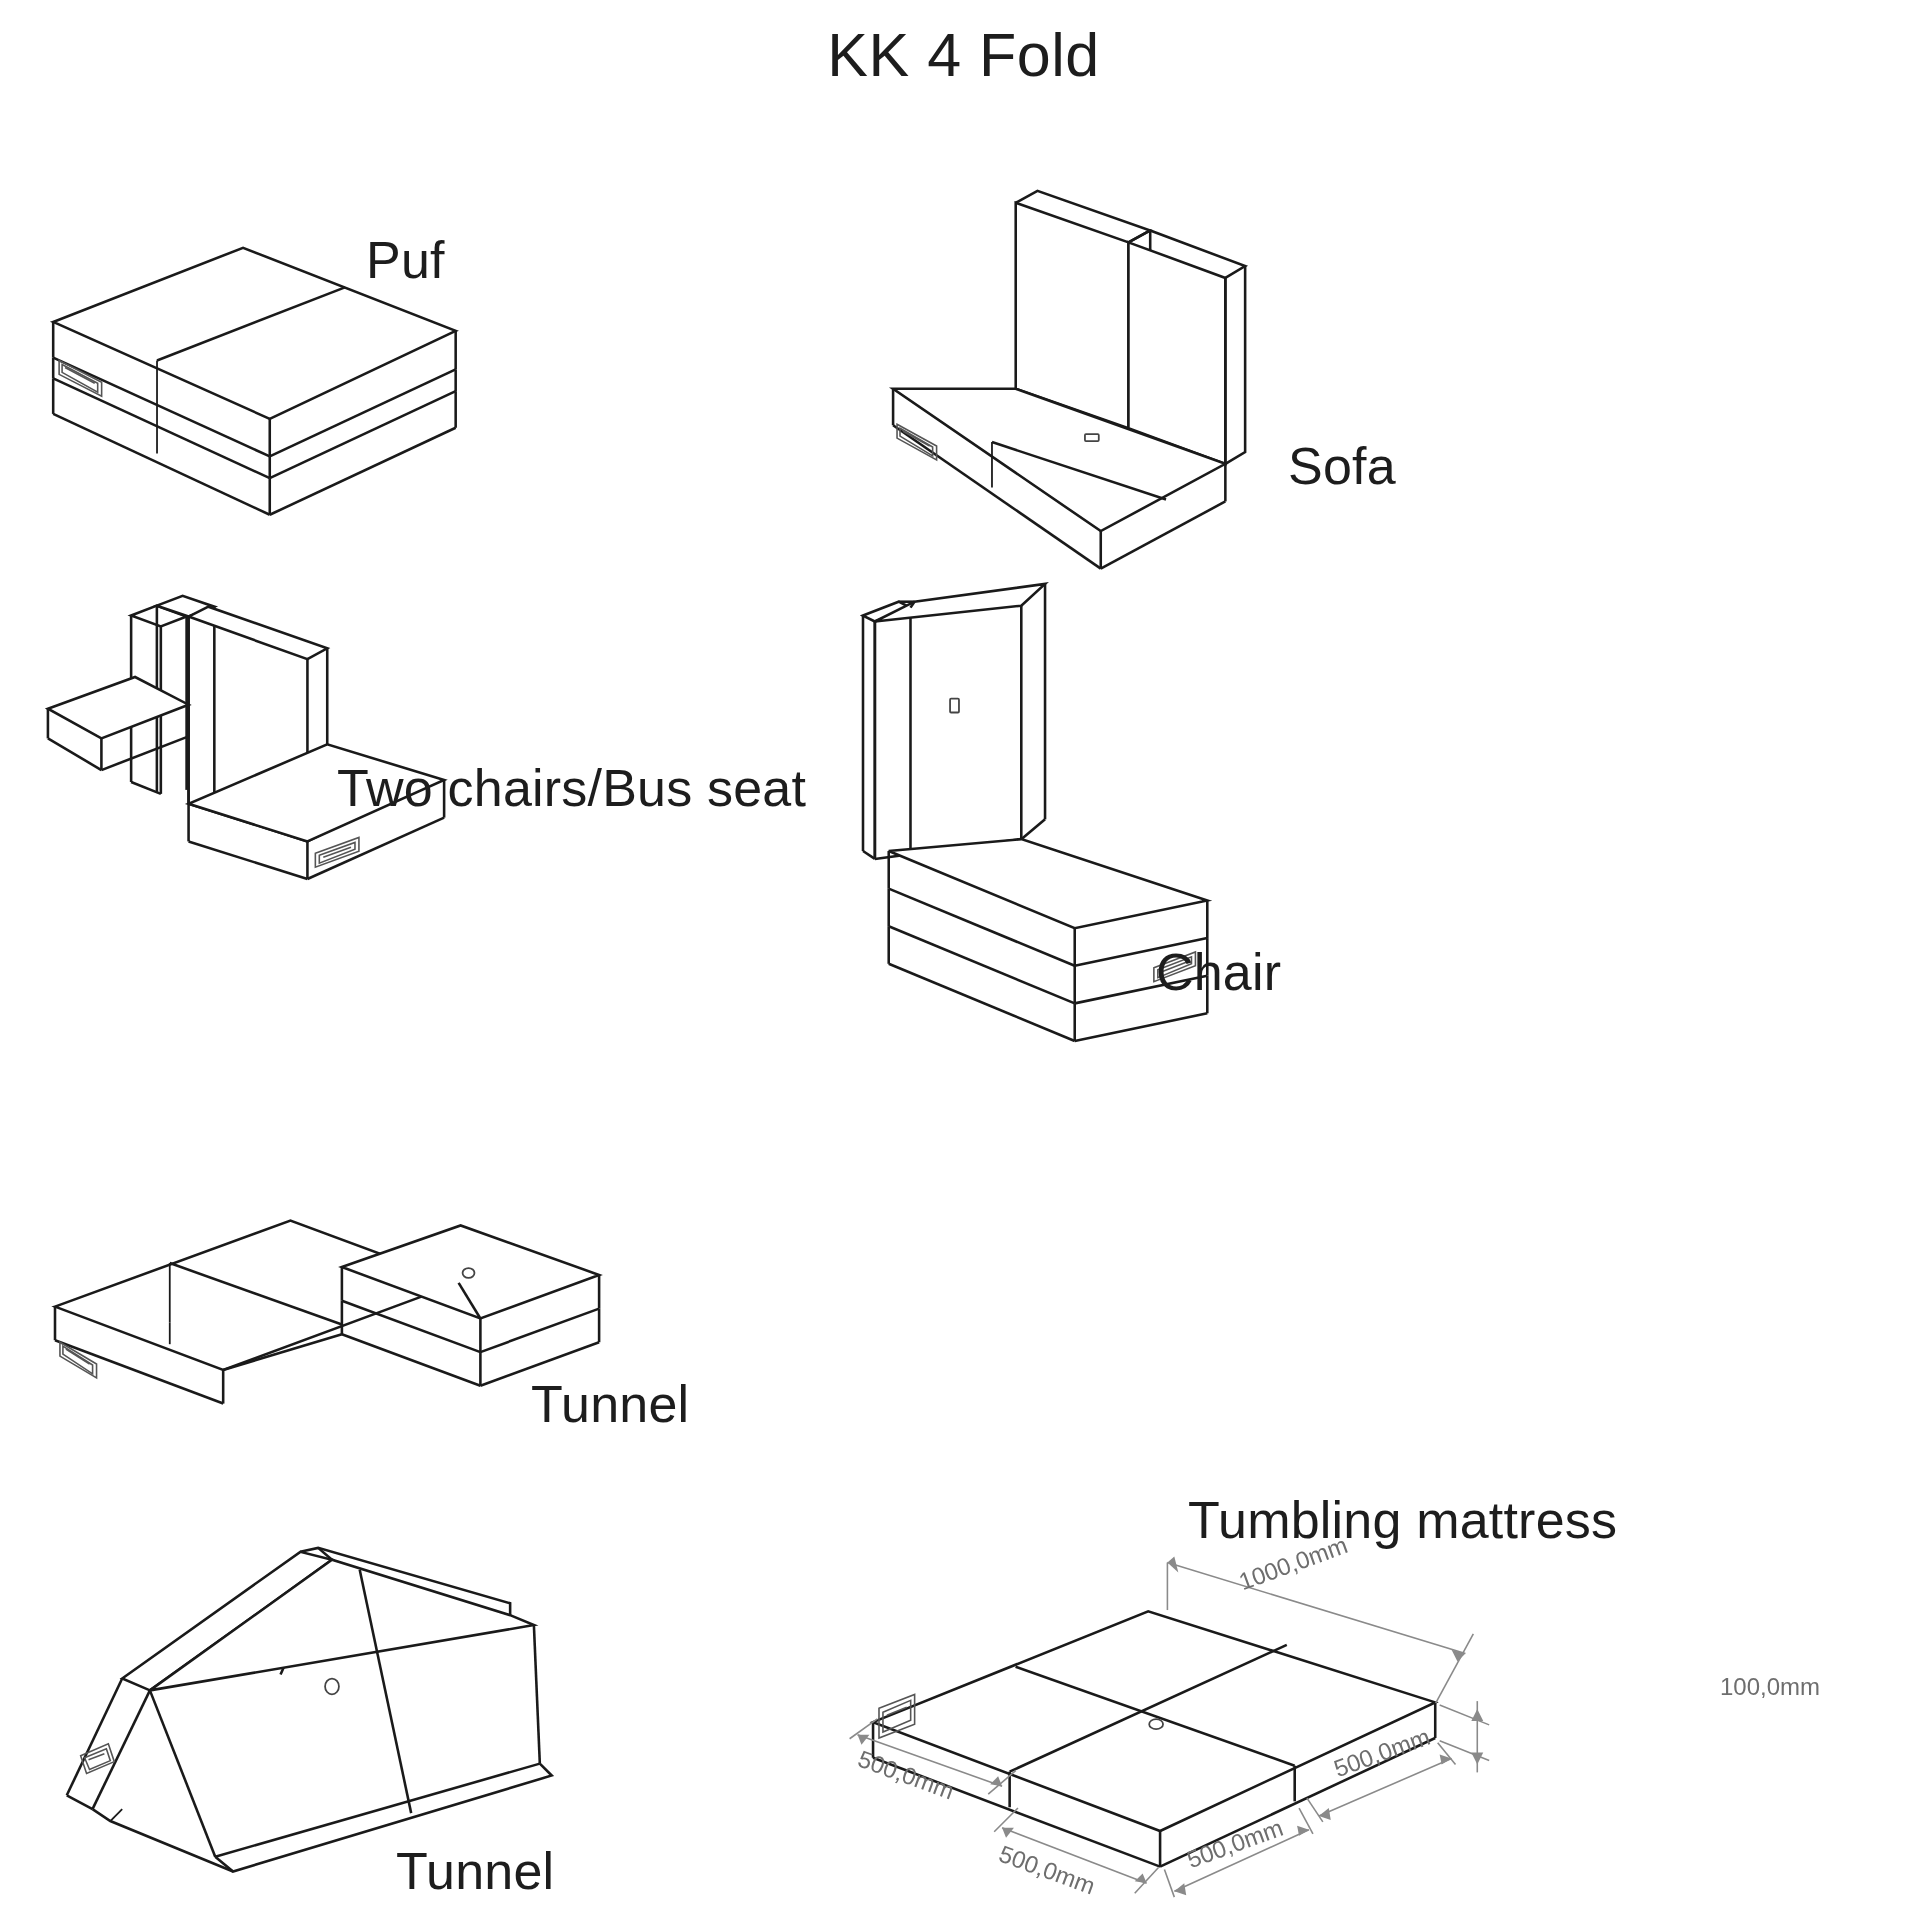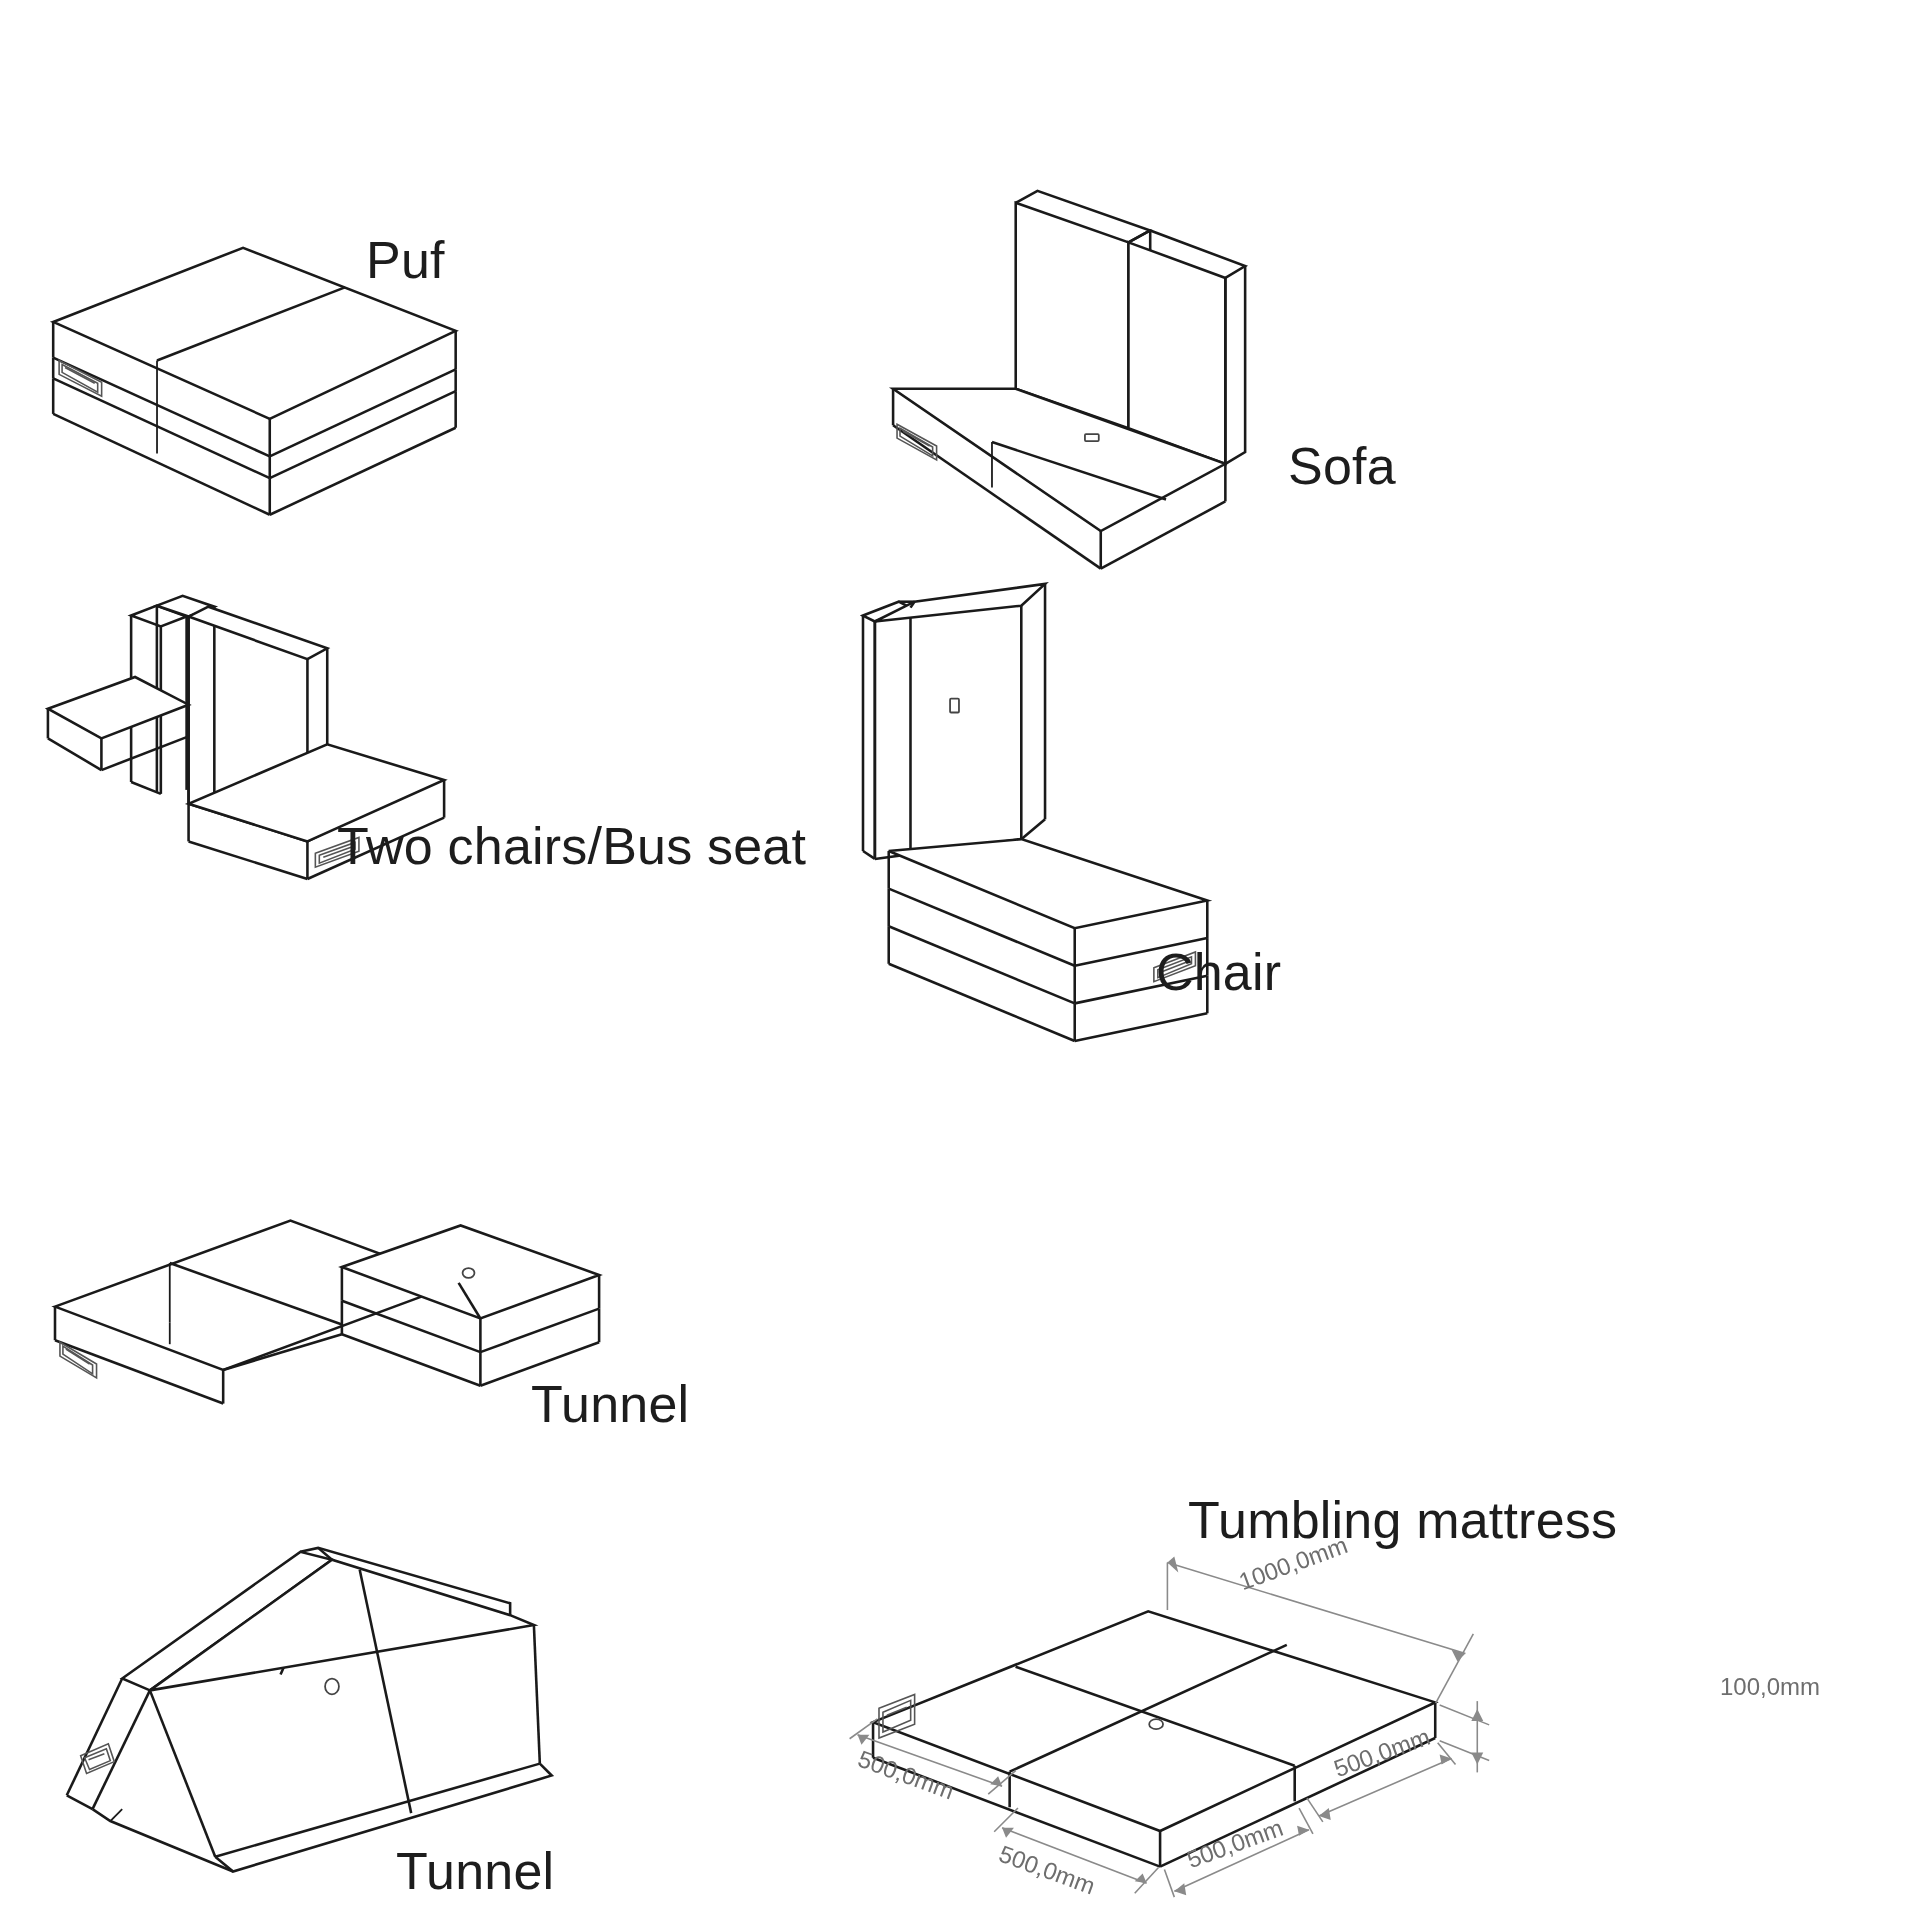--- a/index.html
+++ b/index.html
@@ -96,20 +96,21 @@
   svg.dims .dimarrow {
     fill: #8a8a8a;
     stroke: none;
   }
 </style>
 </head>
 <body>
 
 <div id="sheet">
 
+  <div class="page-title">KK 4 Fold</div>
 
   <svg class="fig" style="left:40px; top:228px;" width="416" height="267" viewBox="0 0 420 270">
 
     <polygon class="face" points="13,95 205,20 420,104 232,193"></polygon>
     <path class="ln" d="M 118,134 L 308,60"></path>
 
     <path class="ln" d="M 13,95 L 13,131"></path>
     <path class="ln" d="M 232,193 L 232,231"></path>
     <path class="ln" d="M 420,104 L 420,143"></path>
     <path class="ln" d="M 13,131 L 232,231"></path>
@@ -205,21 +206,21 @@
     <path class="ln" d="M 408,228 L 408,266"></path>
     <path class="ln" d="M 150,290 L 270,328"></path>
     <path class="ln" d="M 270,328 L 408,266"></path>
 
     <g>
       <path class="handle" d="M 278,302 L 322,286 L 322,300 L 278,316 Z"></path>
       <path class="handle" d="M 282,304 L 318,291 L 318,298 L 282,312 Z"></path>
       <path class="handle" d="M 286,306 L 314,296"></path>
     </g>
   </svg>
-  <div class="fig-label" style="left:337px; top:816px;">Two chairs/Bus seat</div>
+  <div class="fig-label" style="left:337px; top:758px;">Two chairs/Bus seat</div>
 
   <svg class="fig" style="left:851px; top:574px;" width="396" height="465" viewBox="0 0 400 470">
 
     <polygon class="face" points="12,42 48,28 60,34 24,48"></polygon>
     <path class="ln" d="M 12,42 L 12,280"></path>
     <path class="ln" d="M 24,48 L 24,288"></path>
     <path class="ln" d="M 12,280 L 24,288"></path>
     <path class="ln" d="M 60,34 L 60,280"></path>
 
     <polygon class="face" points="24,48 64,28 196,10 172,32"></polygon>

